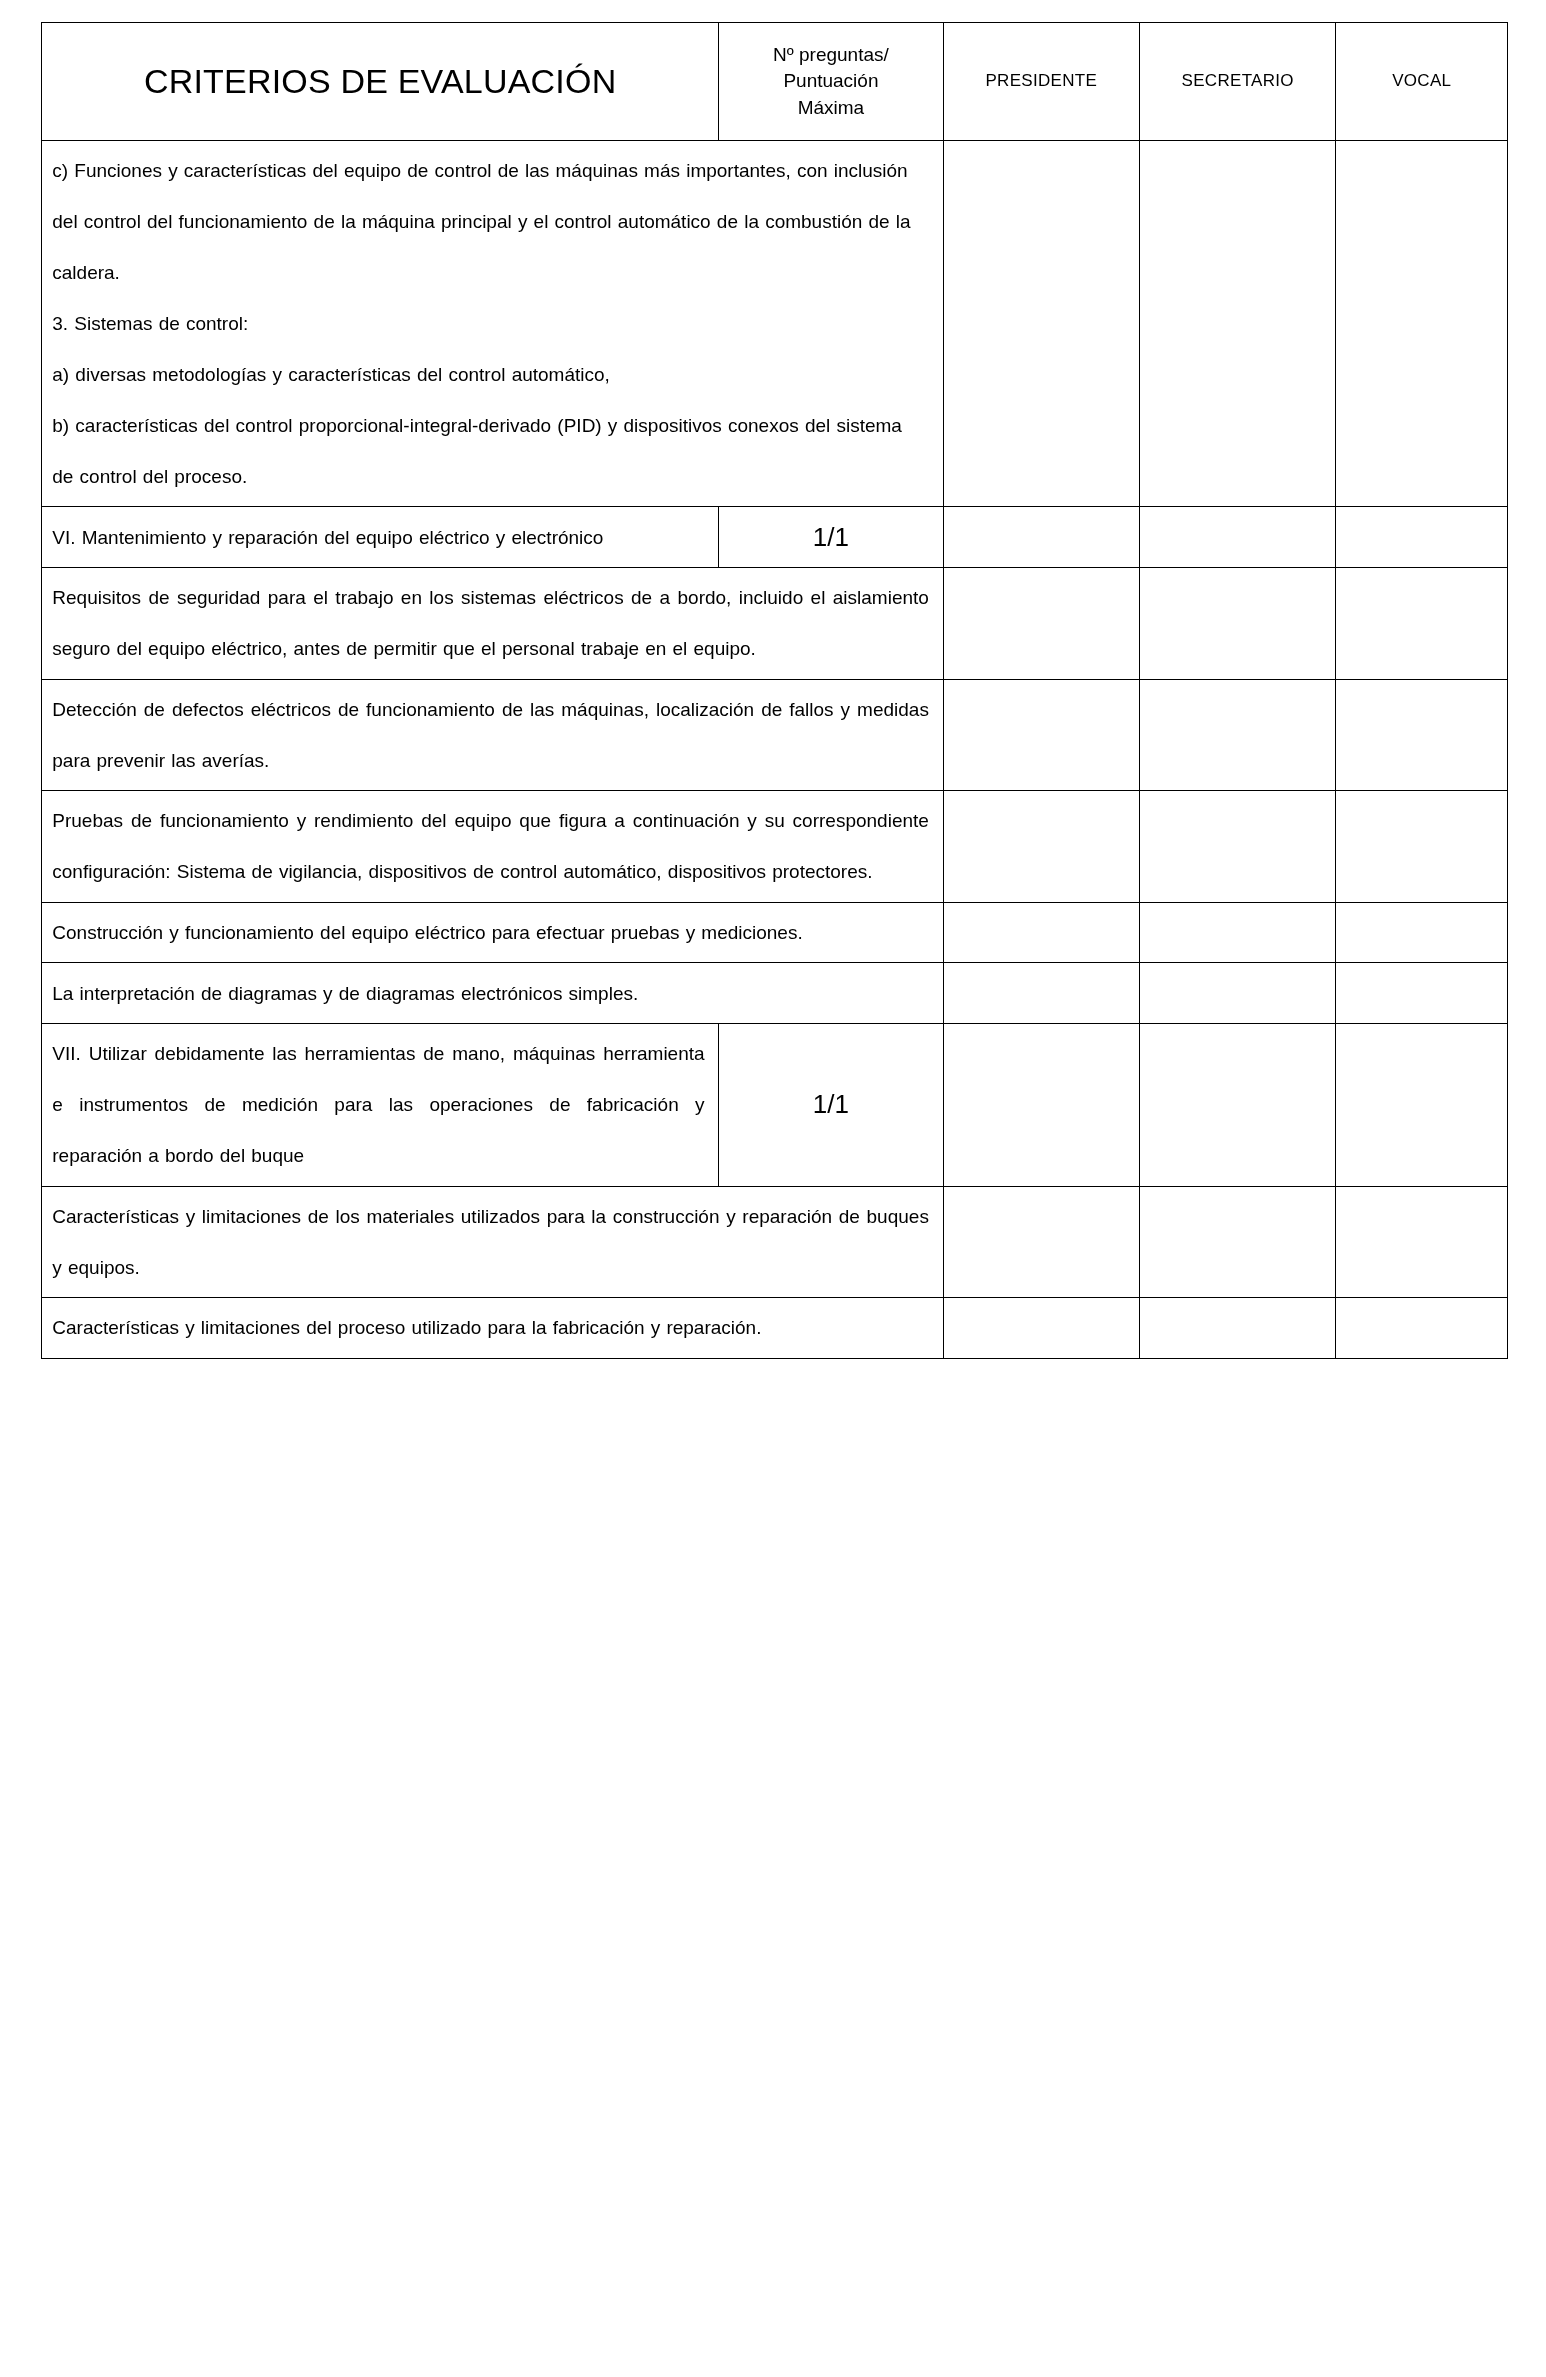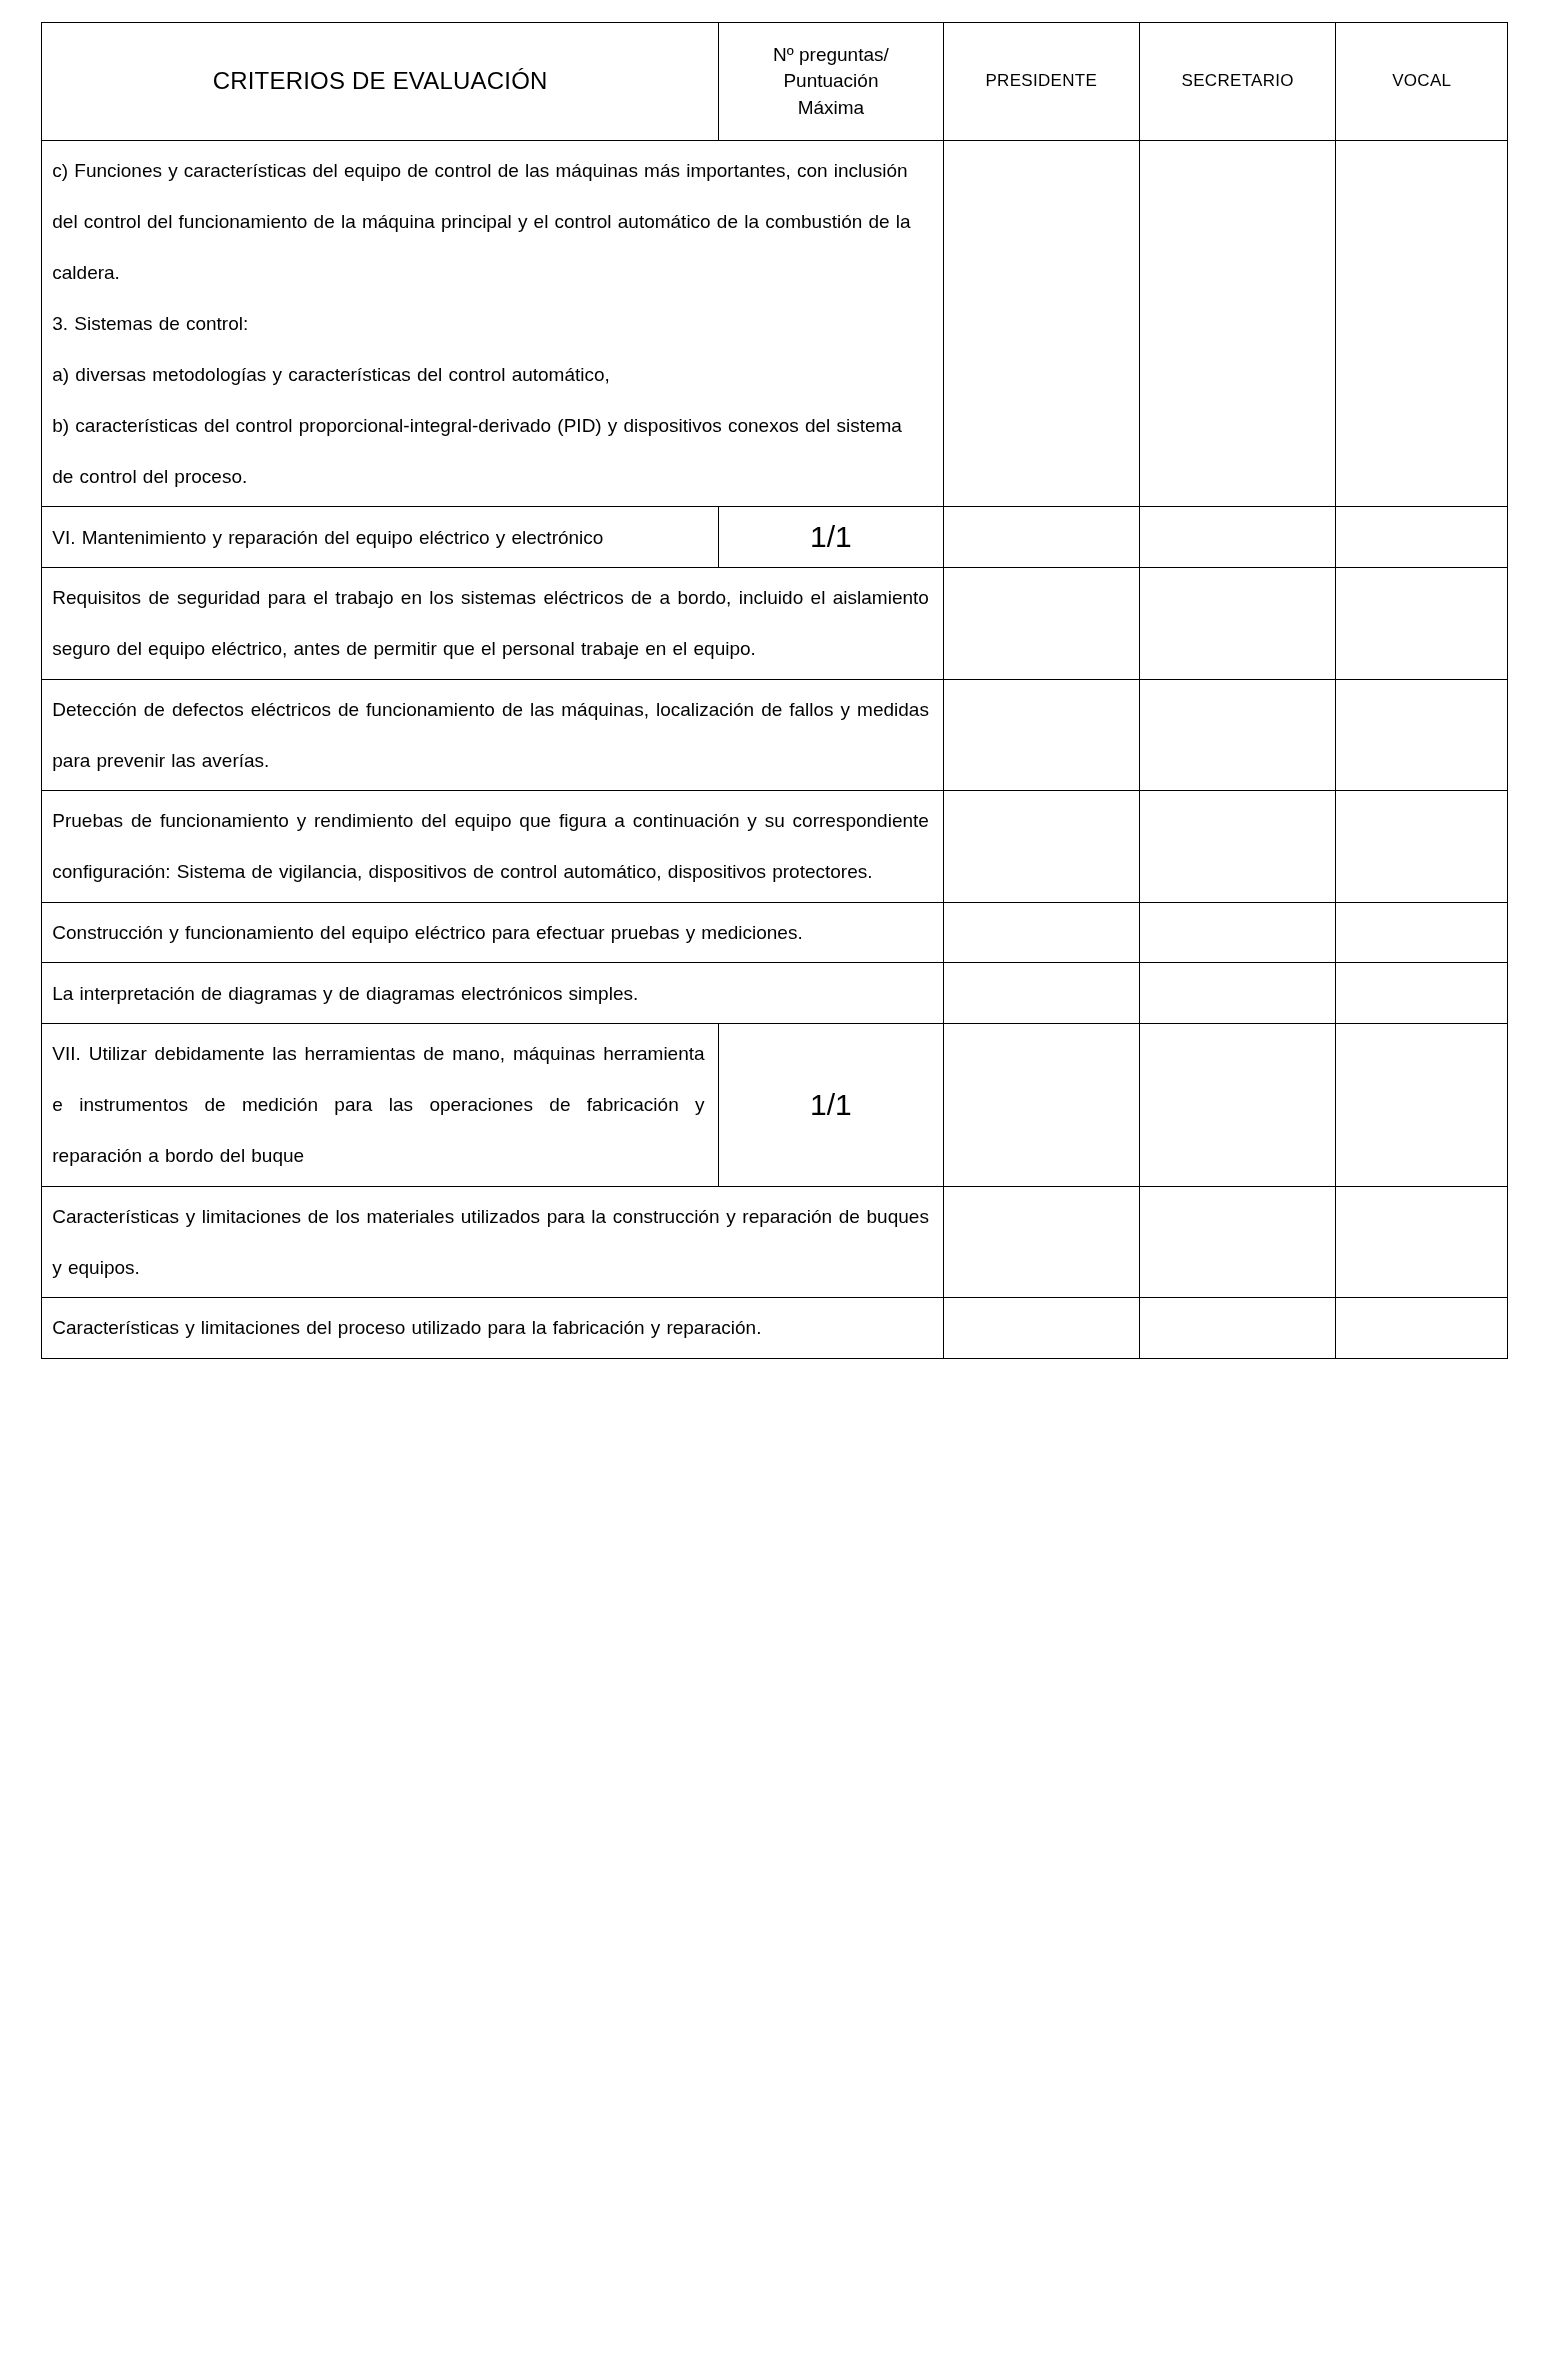--- a/index.html
+++ b/index.html
@@ -38,21 +38,21 @@
   }
 
   tr.header-row th {
     height: 110px;
     font-weight: normal;
     text-align: center;
     vertical-align: middle;
     padding: 3.4px 5.1px;
   }
   th.criteria-h {
-    font-size: 24px;
+    font-size: 34px;
     letter-spacing: 0.2px;
   }
   th.questions-h {
     font-size: 19px;
     line-height: 1.4;
     white-space: pre-line;
   }
   th.small-h {
     font-size: 17px;
     letter-spacing: 0.3px;
@@ -67,21 +67,21 @@
     white-space: pre-wrap;
     word-spacing: 0.9px;
   }
   td.criteria.justify {
     text-align: justify;
   }
   td.criteria.section {
     font-weight: normal;
   }
   td.score {
-    font-size: 30px;
+    font-size: 26px;
     text-align: center;
     vertical-align: middle;
     padding: 3.4px;
   }
   td.eval {
     padding: 0;
   }
 </style>
 </head>
 <body>

